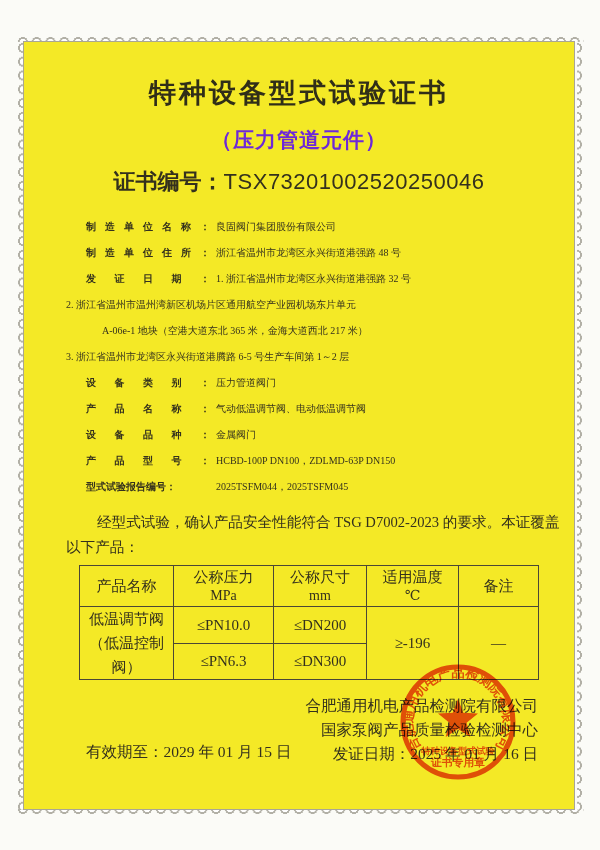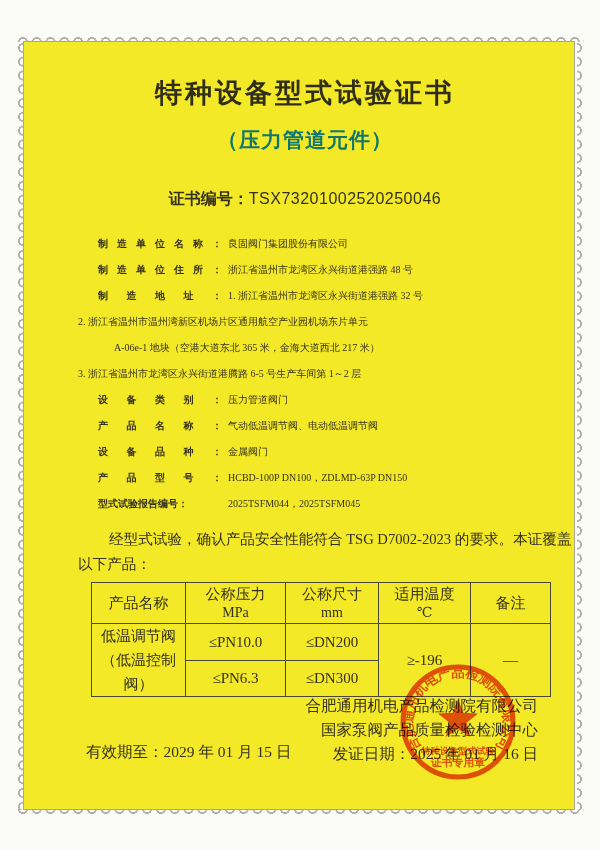--- a/index.html
+++ b/index.html
@@ -15,27 +15,27 @@
     background:radial-gradient(circle at 50% 0%, #ffffff 3.4px, #b2b0a6 3.5px 4.9px, rgba(255,255,255,0) 5.1px);
     background-size:13.8px 8px;background-repeat:repeat-x;}
   .perf.left{top:41px;height:769px;left:15px;width:8px;
     background:radial-gradient(circle at 100% 50%, #ffffff 3.4px, #b2b0a6 3.5px 4.9px, rgba(255,255,255,0) 5.1px);
     background-size:8px 13.8px;background-repeat:repeat-y;}
   .perf.right{top:41px;height:769px;left:577px;width:8px;
     background:radial-gradient(circle at 0% 50%, #ffffff 3.4px, #b2b0a6 3.5px 4.9px, rgba(255,255,255,0) 5.1px);
     background-size:8px 13.8px;background-repeat:repeat-y;}
 
   .paper{position:absolute;left:23px;top:41px;width:552px;height:769px;box-sizing:border-box;
-    background:#f4e926;border:1px solid #a9a694;padding-left:12px;}
+    background:#f4e926;border:1px solid #a9a694;}
 
   .hdr-title{margin-top:34px;text-align:center;font-family:"Liberation Sans","DejaVu Sans",sans-serif;
     font-weight:bold;font-size:27px;line-height:34px;letter-spacing:3px;color:#302e18;}
   .hdr-sub{margin-top:16px;text-align:center;font-family:"Liberation Sans","DejaVu Sans",sans-serif;
-    font-weight:bold;font-size:21px;line-height:28px;letter-spacing:1px;color:#0f766e;}
-  .cert-line{margin-top:33px;text-align:center;font-size:16px;line-height:24px;}
+    font-weight:bold;font-size:21px;line-height:28px;letter-spacing:1px;color:#6d28d9;}
+  .cert-line{margin-top:16px;text-align:center;font-size:22px;line-height:24px;}
   .cert-line .lbl{font-family:"Liberation Sans","DejaVu Sans",sans-serif;font-weight:bold;}
   .cert-line .val{font-family:"Liberation Sans","DejaVu Sans",sans-serif;letter-spacing:0.5px;}
 
   .fields{margin:20px 28px 0 42px;}
   .frow{line-height:26px;font-size:10px;white-space:nowrap;}
   .frow.labeled{padding-left:20px;display:flex;}
   .frow .flabel{font-family:"Liberation Sans","DejaVu Sans",sans-serif;font-weight:bold;
     flex:0 0 auto;width:124px;text-align:justify;text-align-last:justify;display:inline-block;}
   .frow .flabel.long{width:auto;min-width:124px;text-align-last:auto;}
   .frow .fvalue{padding-left:6px;}
@@ -82,21 +82,21 @@
     <div class="fields">
       <div class="frow labeled">
         <span class="flabel">制造单位名称：</span>
         <span class="fvalue">良固阀门集团股份有限公司</span>
       </div>
       <div class="frow labeled">
         <span class="flabel">制造单位住所：</span>
         <span class="fvalue">浙江省温州市龙湾区永兴街道港强路 48 号</span>
       </div>
       <div class="frow labeled">
-        <span class="flabel">制造地址：</span>
+        <span class="flabel">发证日期：</span>
         <span class="fvalue">1. 浙江省温州市龙湾区永兴街道港强路 32 号</span>
       </div>
       <div class="frow">2. 浙江省温州市温州湾新区机场片区通用航空产业园机场东片单元</div>
       <div class="frow indent">A-06e-1 地块（空港大道东北 365 米，金海大道西北 217 米）</div>
       <div class="frow">3. 浙江省温州市龙湾区永兴街道港腾路 6-5 号生产车间第 1～2 层</div>
       <div class="frow labeled">
         <span class="flabel">设备类别：</span>
         <span class="fvalue">压力管道阀门</span>
       </div>
       <div class="frow labeled">

